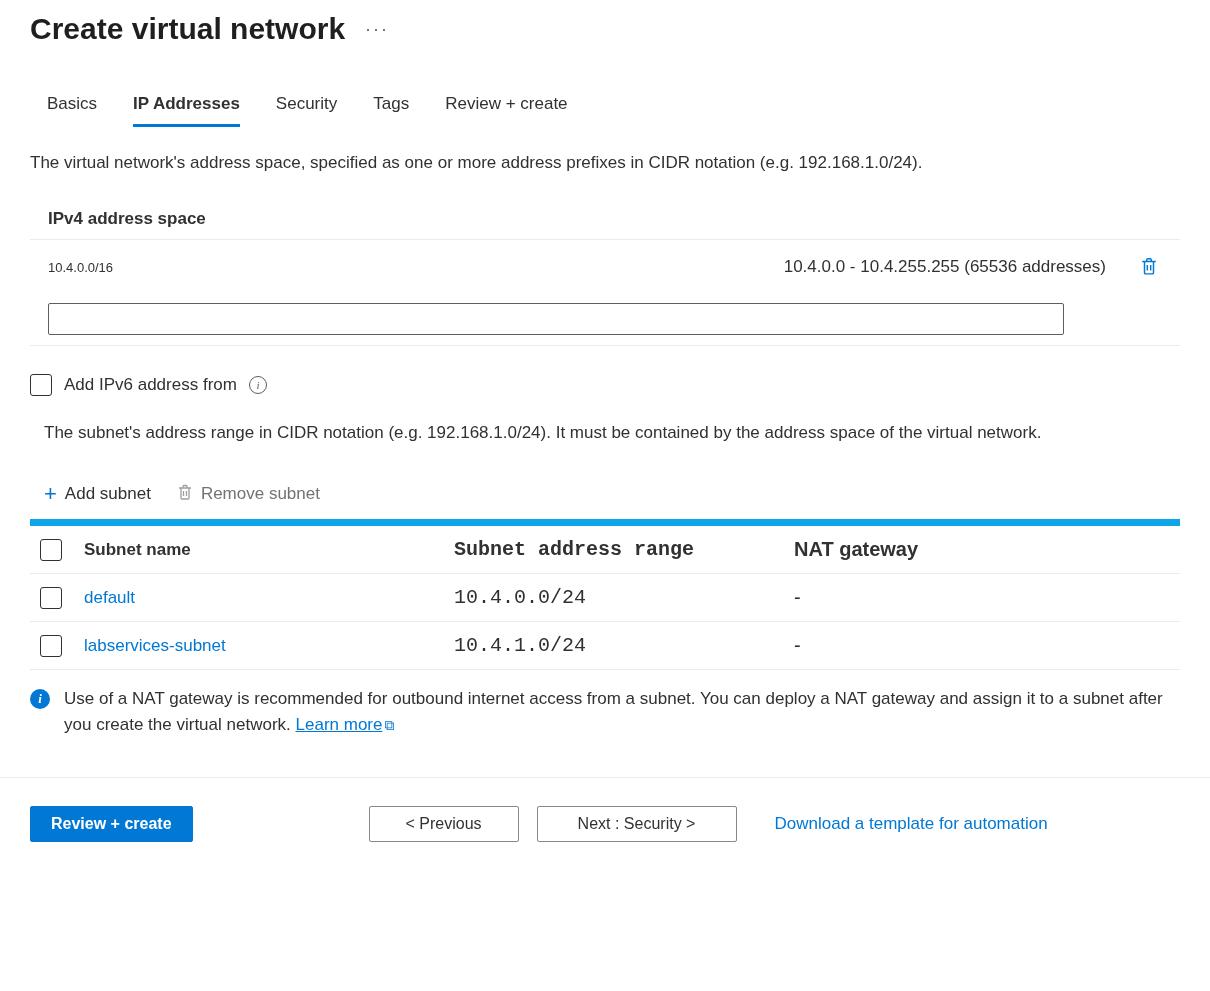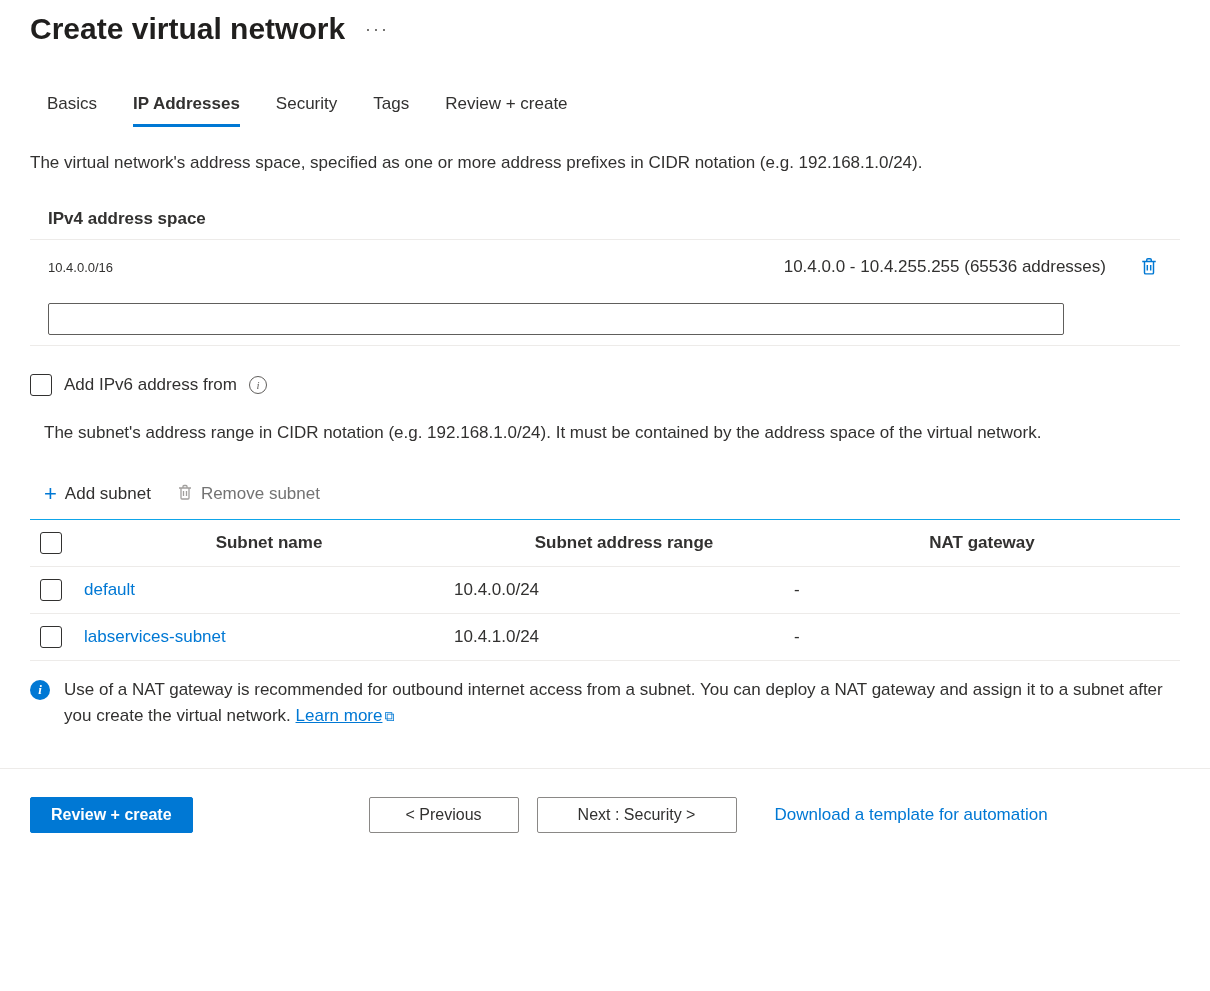--- a/index.html
+++ b/index.html
@@ -155,29 +155,28 @@
     .subnet-table {
       width: 100%;
     }
     .subnet-row {
       display: flex;
       align-items: center;
       padding: 12px 10px;
       border-bottom: 1px solid #edebe9;
     }
     .subnet-head {
-      border-top: 1px solid #0ea5e9;
-      font-weight: 600;
-      font-size: 17px;
-      text-align: center;
+      border-top: 7px solid #0ea5e9;
+      font-weight: 600;
+      font-size: 17px;
     }
     .col-check { width: 44px; display:flex; align-items:center; }
     .col-name { width: 370px; font-size: 17px; }
-    .col-range { width: 340px; font-size: 17px; }
-    .col-nat { flex: 1; font-size: 17px; }
+    .col-range { width: 340px; font-size: 20px; font-family: Liberation Mono, monospace; }
+    .col-nat { flex: 1; font-size: 20px; }
     .subnet-name-link {
       color: #0078d4;
       cursor: pointer;
     }
     .info-callout {
       display: flex;
       gap: 14px;
       padding: 16px 0 0 0;
       align-items: flex-start;
     }

